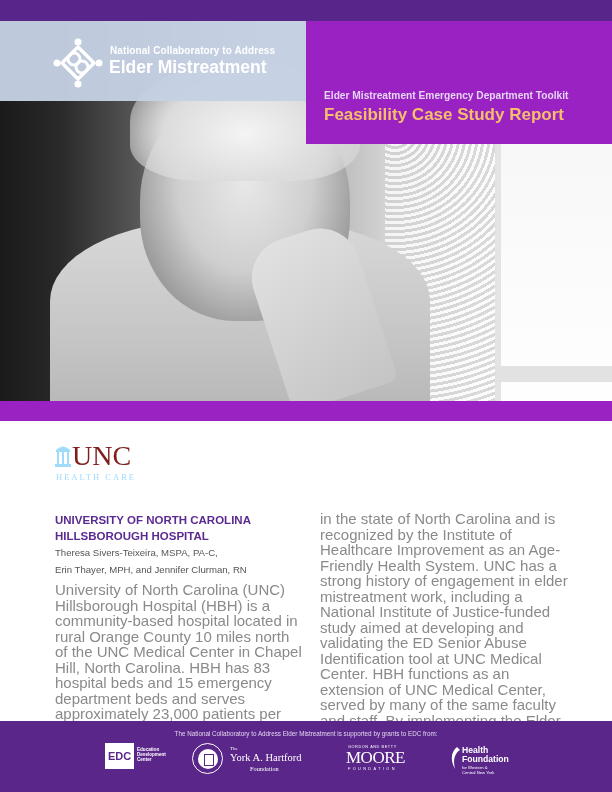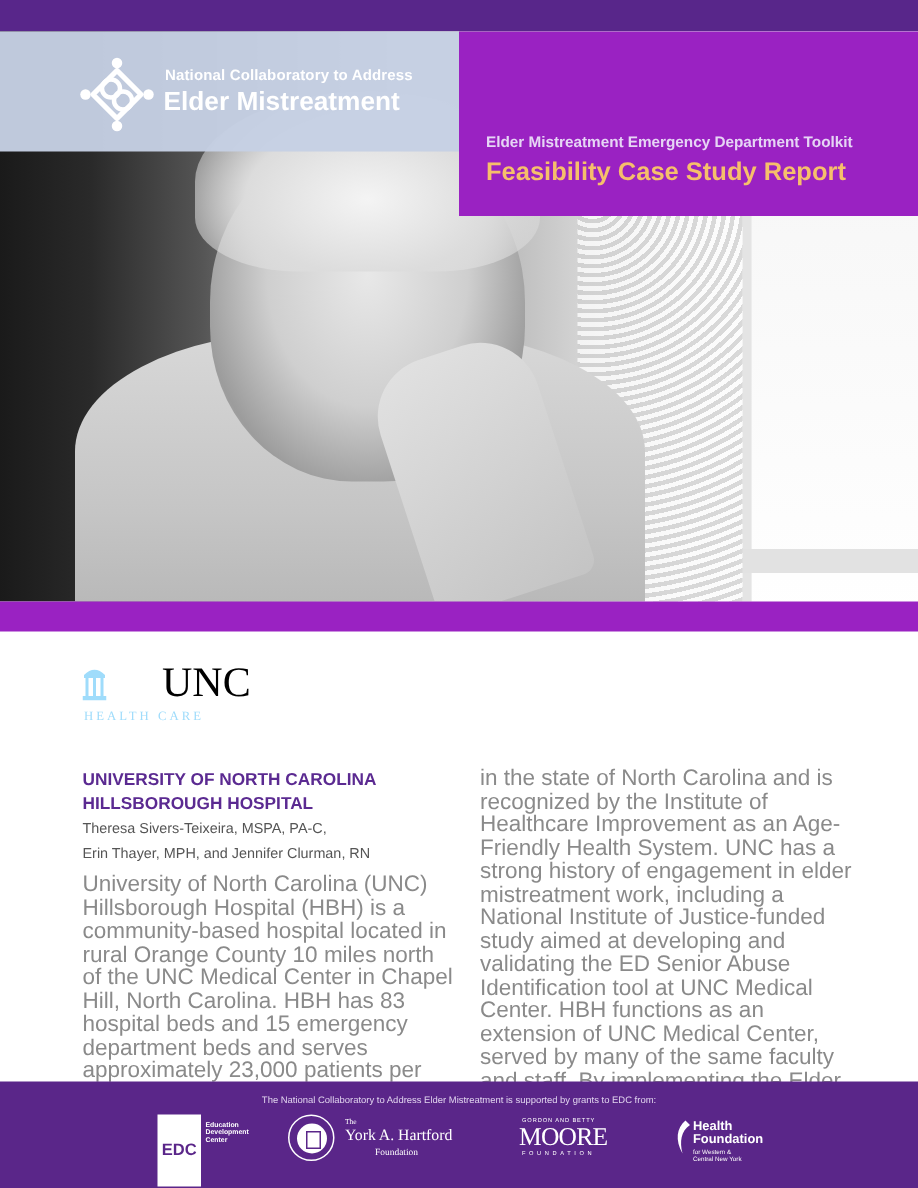--- a/index.html
+++ b/index.html
@@ -49,33 +49,33 @@
 
   .title-box {
     position: absolute; left: 306px; top: 21px; width: 306px; height: 123px; background: #9a22c2; padding-left: 35px;
   }
   .title-sub { position: absolute; left: 18px; top: 69px; color: #e6d5f5; font-size: 10.2px; font-weight: bold; white-space: nowrap; }
   .title-main { position: absolute; left: 18px; top: 84px; color: #f6bf6b; font-size: 17px; font-weight: bold; white-space: nowrap; }
 
   .purple-band { position: absolute; left: 0; top: 401px; width: 612px; height: 20px; background: #9a22c2; }
 
   .unc-logo { position: absolute; left: 55px; top: 440px; width: 100px; height: 46px; color: #9fdcfb; }
-  .unc-letters { position: absolute; left: 0; top: 0; font-family: "Liberation Serif", serif; font-size: 28px; color: #000000; letter-spacing: 0; margin-left: 36px; }
+  .unc-letters { position: absolute; left: 0; top: 0; font-family: "Liberation Serif", serif; font-size: 28px; color: #7f1d1d; letter-spacing: 0; }
   .unc-sub { position: absolute; left: 1px; top: 32px; font-family: "Liberation Serif", serif; font-size: 8.5px; letter-spacing: 2px; color: #9fdcfb; white-space: nowrap; }
 
   .col-left { position: absolute; left: 55px; top: 512px; width: 250px; }
   .col-right { position: absolute; left: 320px; top: 511px; width: 250px; }
   .org-title { color: #5b2a91; font-size: 11.5px; font-weight: bold; line-height: 16px; }
   .authors { color: #555555; font-size: 9.6px; line-height: 16px; margin-top: 1px; }
   .body-text { color: #8a8a8a; font-size: 15px; line-height: 15.5px; }
   .col-left .body-text { margin-top: 4px; }
 
   .footer { position: absolute; left: 0; top: 721px; width: 612px; height: 71px; background: #5a2689; }
   .footer-line { position: absolute; left: 0; top: 9px; width: 612px; text-align: center; color: #e0d3ee; font-size: 6.3px; }
-  .edc-box { position: absolute; left: 105px; top: 22px; width: 29px; height: 48px; background: #ffffff; color: #5a2689; font-weight: bold; font-size: 11px; display: flex; align-items: center; justify-content: center; }
+  .edc-box { position: absolute; left: 105px; top: 22px; width: 29px; height: 26px; background: #ffffff; color: #5a2689; font-weight: bold; font-size: 11px; display: flex; align-items: center; justify-content: center; }
   .edc-text { position: absolute; left: 137px; top: 26px; color: #ffffff; font-size: 4.6px; line-height: 5px; font-weight: bold; width: 40px; }
   .hartford-seal { position: absolute; left: 192px; top: 22px; width: 31px; height: 31px; border-radius: 50%; border: 1px solid #ffffff; display: flex; align-items: center; justify-content: center; }
   .hartford-inner { width: 20px; height: 20px; border-radius: 50%; background: #ffffff; position: relative; }
   .hartford-inner::after { content: ""; position: absolute; left: 6px; top: 5px; width: 8px; height: 10px; border: 1.5px solid #5a2689; }
   .hartford-the { position: absolute; left: 230px; top: 25px; color: #ffffff; font-family: "Liberation Serif", serif; font-size: 5px; }
   .hartford-name { position: absolute; left: 230px; top: 31px; color: #ffffff; font-family: "Liberation Serif", serif; font-size: 10.5px; white-space: nowrap; }
   .hartford-found { position: absolute; left: 250px; top: 44px; color: #ffffff; font-family: "Liberation Serif", serif; font-size: 6.3px; }
   .moore-top { position: absolute; left: 348px; top: 24px; color: #ffffff; font-size: 3.8px; letter-spacing: 0.6px; white-space: nowrap; }
   .moore-name { position: absolute; left: 346px; top: 27px; color: #ffffff; font-family: "Liberation Serif", serif; font-size: 17px; letter-spacing: -0.5px; }
   .moore-bottom { position: absolute; left: 348px; top: 46px; color: #ffffff; font-size: 3.8px; letter-spacing: 2.4px; white-space: nowrap; }

